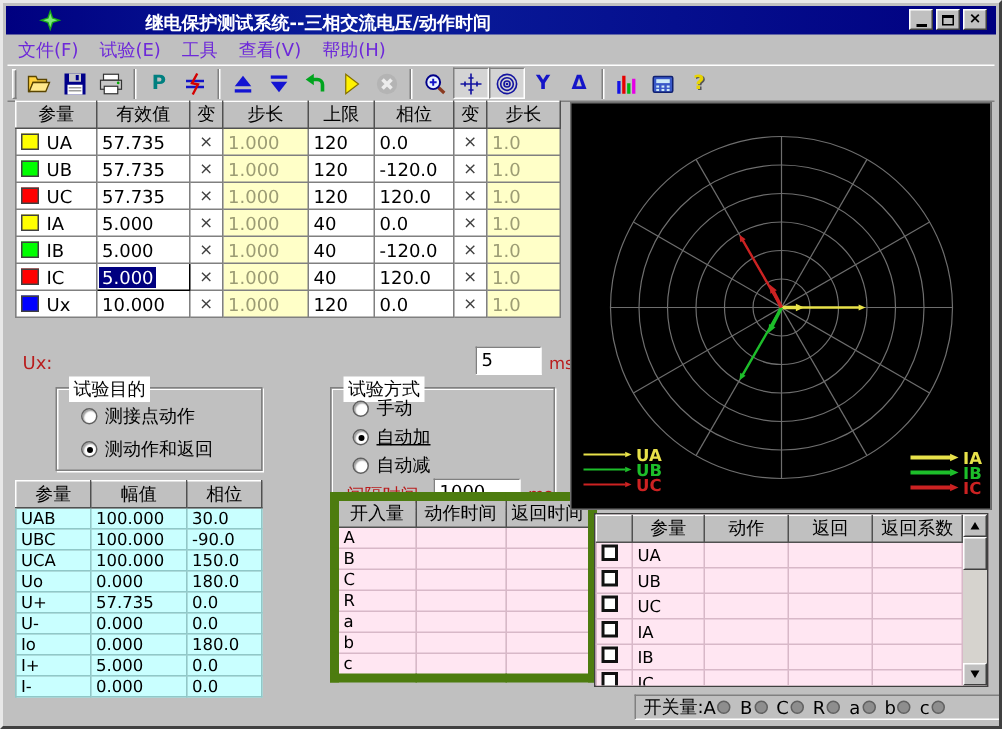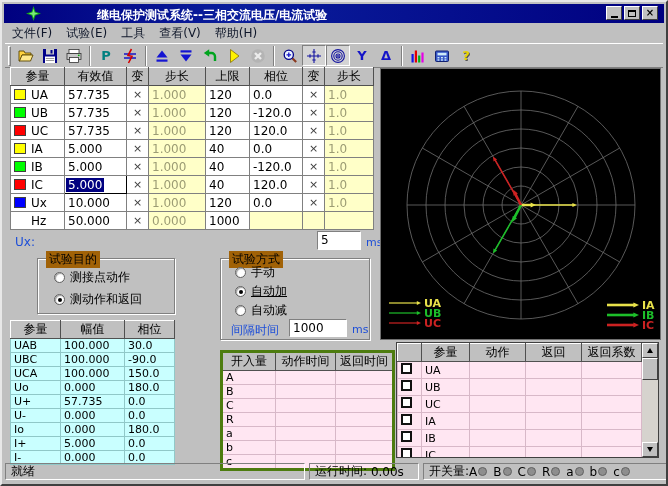--- a/index.html
+++ b/index.html
@@ -14,21 +14,21 @@
   .app-icon{position:absolute;left:22px;top:2px;width:15px;height:15px;}
   .title-text{position:absolute;left:93px;top:3px;font-size:12px;font-weight:bold;white-space:nowrap;}
   .winbtns{position:absolute;right:6px;top:2px;display:flex;gap:2px;}
   .winbtn{width:16px;height:14px;background:#C0C0C0;border-top:1px solid #fff;border-left:1px solid #fff;
     border-right:1px solid #404040;border-bottom:1px solid #404040;display:flex;align-items:center;justify-content:center;
     font-size:10px;font-weight:bold;color:#000;line-height:1;}
   .min-glyph{width:7px;height:2px;background:#000;margin-top:7px;}
   .max-glyph{width:8px;height:7px;border:1px solid #000;border-top:2px solid #000;}
   
   .menubar{position:absolute;left:3px;top:22px;right:3px;height:19px;display:flex;align-items:center;font-size:12px;}
-  .menu-item{padding:2px 7px;color:#0f172a;}
+  .menu-item{padding:2px 7px;color:#6d28d9;}
   
   .toolbar{position:absolute;left:3px;top:41px;right:3px;height:25px;border-top:1px solid #fff;
     border-bottom:1px solid #808080;display:flex;align-items:center;padding-left:3px;}
   .tb-handle{width:3px;height:20px;border-top:1px solid #fff;border-left:1px solid #fff;
     border-right:1px solid #808080;border-bottom:1px solid #808080;margin-right:3px;}
   .tb-btn{width:24px;height:21px;display:flex;align-items:center;justify-content:center;background:transparent;border:1px solid transparent;padding:0;}
   .tb-btn svg{width:16px;height:16px;display:block;}
   .tb-btn .glyph{font-size:13px;font-weight:bold;line-height:1;}
   .tb-btn.pressed{background:#D4D4D4;border-top:1px solid #808080;border-left:1px solid #808080;
     border-right:1px solid #fff;border-bottom:1px solid #fff;}
@@ -41,44 +41,44 @@
   .main-table th{background:#C0C0C0;border-top:1px solid #fff;border-left:1px solid #fff;
     border-right:1px solid #505050;border-bottom:1px solid #505050;}
   .main-table .step{background:#FFFFC8;color:#9C9C74;}
   .main-table .chg{text-align:center;color:#404040;font-size:11px;}
   .main-table .num{text-align:left;}
   .swatch{display:inline-block;width:12px;height:11px;border:1px solid #404040;margin-right:5px;vertical-align:-1px;}
   .swatch.none{visibility:hidden;}
   .editcell{border:1px solid #000 !important;padding:0 1px !important;}
   .sel{background:#000080;color:#fff;padding:0 2px;}
   
-  .label{position:absolute;font-size:12px;color:#1d4ed8;white-space:nowrap;}
+  .label{position:absolute;font-size:12px;color:#b91c1c;white-space:nowrap;}
   .combo{position:absolute;left:48px;top:229px;width:132px;height:20px;background:#fff;
     border-top:1px solid #808080;border-left:1px solid #808080;border-right:1px solid #fff;border-bottom:1px solid #fff;
     font-size:12px;display:flex;align-items:center;padding-left:4px;}
   .combo-btn{position:absolute;right:1px;top:1px;width:16px;height:16px;background:#C0C0C0;
     border-top:1px solid #fff;border-left:1px solid #fff;border-right:1px solid #404040;border-bottom:1px solid #404040;
     display:flex;align-items:center;justify-content:center;}
   .arrow-down{width:0;height:0;border-left:4px solid transparent;border-right:4px solid transparent;border-top:5px solid #000;}
   .textbox{position:absolute;background:#fff;border-top:1px solid #808080;border-left:1px solid #808080;
     border-right:1px solid #fff;border-bottom:1px solid #fff;font-size:12px;padding:1px 3px;}
   
   .groupbox{position:absolute;border:1px solid #808080;box-shadow:1px 1px 0 #fff, inset 1px 1px 0 #fff;}
-  .groupbox .gb-title{position:absolute;top:-8px;left:8px;background:#a16207;padding:0 3px;font-size:12px;}
+  .groupbox .gb-title{position:absolute;top:-8px;left:8px;background:#ffffff;padding:0 3px;font-size:12px;}
   .radio-row{position:absolute;display:flex;align-items:center;gap:5px;font-size:12px;}
   .radio{width:11px;height:11px;border-radius:50%;background:#fff;border:1px solid #606060;
     box-shadow:inset 1px 1px 1px #a0a0a0;position:relative;}
   .radio.on::after{content:"";position:absolute;left:2.5px;top:2.5px;width:4px;height:4px;border-radius:50%;background:#000;}
   
   .mini th{background:#C0C0C0;border:1px solid #505050;border-top-color:#fff;border-left-color:#fff;
     font-size:12px;font-weight:normal;height:16px;padding:0 3px;}
   .mini td{border:1px solid #9ad0d0;font-size:11px;padding:0 3px;white-space:nowrap;}
   .derived-table{position:absolute;left:8px;top:318px;border:1px solid #404040;}
   .derived-table td{background:#C9FFFF;height:13px;border-color:#90c8c8;}
-  .input-table{position:absolute;left:218px;top:348px;border:3px solid #4d7c0f;}
+  .input-table{position:absolute;left:218px;top:326px;border:6px solid #4d7c0f;}
   .input-table td{background:#FFE6F2;height:13px;border-color:#d8b8c8;}
   .monitor-wrap{position:absolute;left:394px;top:340px;width:263px;height:116px;overflow:hidden;border:1px solid #404040;background:#FFE6F2;}
   .monitor-table td{background:#FFE6F2;height:17px;border:1px solid #d8b8c8;font-size:11px;padding:0 3px;}
   .monitor-table th{height:16px;}
   .cb{display:inline-block;width:11px;height:11px;background:#fff;border:2px solid #111;}
   
   .scrollbar{position:absolute;right:0;top:0;width:16px;height:114px;background:#D6D3CE;}
   .sb-btn{position:absolute;left:0;width:16px;height:15px;background:#C0C0C0;border-top:1px solid #fff;border-left:1px solid #fff;
     border-right:1px solid #404040;border-bottom:1px solid #404040;display:flex;align-items:center;justify-content:center;}
   .sb-up{top:0;} .sb-down{bottom:0;}
@@ -98,21 +98,21 @@
 </head>
 <body>
 
 <div class="window">
 
   <div class="titlebar">
     <svg class="app-icon" viewBox="0 0 16 16">
       <polygon points="8,0 10,6 16,8 10,10 8,16 6,10 0,8 6,6" fill="#18A818"></polygon>
       <polygon points="8,3 9.2,6.8 13,8 9.2,9.2 8,13 6.8,9.2 3,8 6.8,6.8" fill="#7CE87C"></polygon>
     </svg>
-    <span class="title-text">继电保护测试系统--三相交流电压/电流试验</span>
+    <span class="title-text">继电保护测试系统--三相交流电压/动作时间</span>
     <div class="winbtns">
       <div class="winbtn">
           <span class="min-glyph"></span>
         </div>
       <div class="winbtn">
           <span class="max-glyph"></span>
         </div>
       <div class="winbtn">
           <span>×</span>
         </div>
@@ -357,30 +357,20 @@
         </tr>
         <tr>
           <td><span class="swatch" style="background: rgb(0, 0, 255);"></span><span>Ux</span></td>
           <td class="num">10.000</td>
           <td class="chg">×</td>
           <td class="step num">1.000</td>
           <td class="num">120</td>
           <td class="num">0.0</td>
           <td class="chg">×</td>
           <td class="step num">1.0</td>
-        </tr>
-        <tr>
-          <td><span class="swatch none"></span><span>Hz</span></td>
-          <td class="num">50.000</td>
-          <td class="chg">×</td>
-          <td class="step num">0.000</td>
-          <td class="num">1000</td>
-          <td class="num step"></td>
-          <td class="chg step"></td>
-          <td class="step num step"></td>
         </tr>
       </tbody>
   </table>
 
   <span class="label" style="left:13px;top:233px;">Ux:</span>
 
   <div class="textbox" style="left:315px;top:229px;width:44px;height:19px;">5</div>
   <span class="label" style="left:364px;top:234px;font-size:11px;">ms</span>
 
   <div class="groupbox" style="left:35px;top:256px;width:138px;height:56px;">
@@ -654,26 +644,20 @@
         <text x="261" y="250" fill="#1DBE2A" font-size="11" font-family="DejaVu Sans Mono, monospace" font-weight="bold">IB</text>
         <g>
           <line x1="226" y1="256" x2="254" y2="256" stroke="#CC2222" stroke-width="2.6"></line>
           <polygon points="258,256 252.4,258.52 252.4,253.48" fill="#CC2222"></polygon>
         </g>
         <text x="261" y="260" fill="#CC2222" font-size="11" font-family="DejaVu Sans Mono, monospace" font-weight="bold">IC</text>
       </svg>
   </div>
 
   <div class="statusbar">
-    <div class="status-panel" style="left:0;width:300px;">
-      <span>就绪</span>
-    </div>
-    <div class="status-panel" style="left:304px;width:110px;">
-      <span>运行时间:</span>&nbsp;<span>0.00s</span>
-    </div>
     <div class="status-panel" style="left:418px;width:244px;">
       <span>开关量:</span>
         <span id="sw-items" style="display:flex;align-items:center;">
           <span class="sw-item">
             <span>A</span>
             <span class="dot"></span>
           </span>
           <span class="sw-item">
             <span>B</span>
             <span class="dot"></span>

